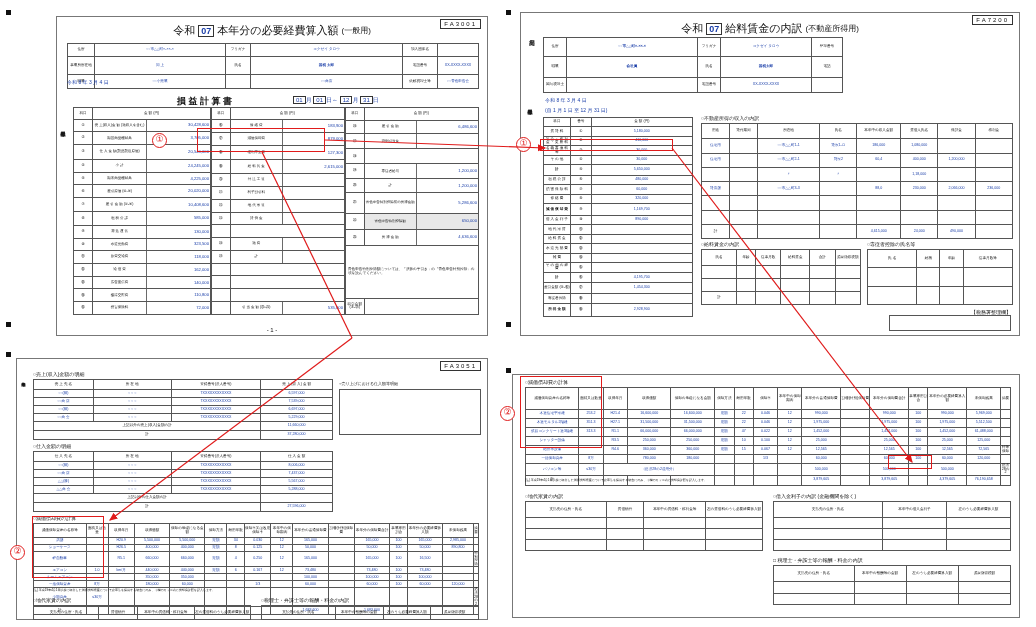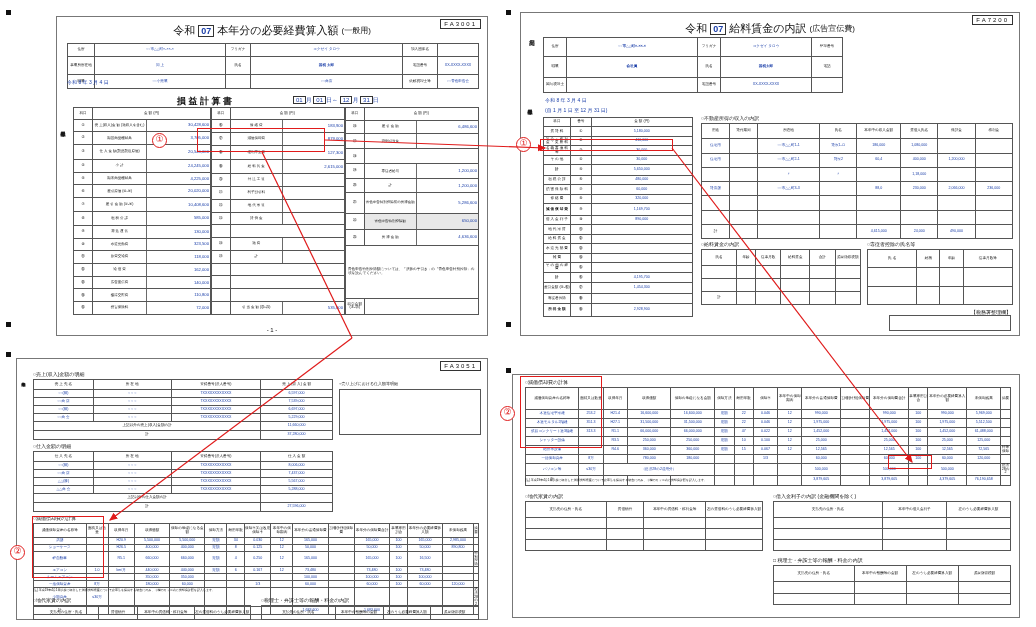--- a/index.html
+++ b/index.html
@@ -446,21 +446,21 @@
 <div class="redbox" style="left:197px;top:128px;width:128px;height:24px;"></div>
 <div class="circnum" style="left:152px;top:133px;">①</div>
 
 <div class="page" style="left:520px;top:12px;width:500px;height:324px;">
   <div class="cornerbox" style="right:6px;top:2px;">FA7200</div>
 
   <div class="hdrline" style="margin-top:8px;gap:3px;">
     <span class="t11">令和</span>
     <span class="t9 boxed blue bold">07</span>
     <span class="t11">給料賃金の内訳</span>
-    <span class="t8">(広告宣伝費)</span>
+    <span class="t8">(不動産所得用)</span>
   </div>
 
   <div class="vt t6" style="position:absolute;left:6px;top:22px;height:60px;">提出用</div>
   <div class="vt t5" style="position:absolute;left:6px;top:92px;height:110px;">令和七年分以降用</div>
 
   <div style="position:absolute;left:22px;top:24px;width:300px;height:56px;">
     <table class="tbl">
       <tbody>
           <tr style="height:18px;">
         <td style="width:22px;">住所</td>

